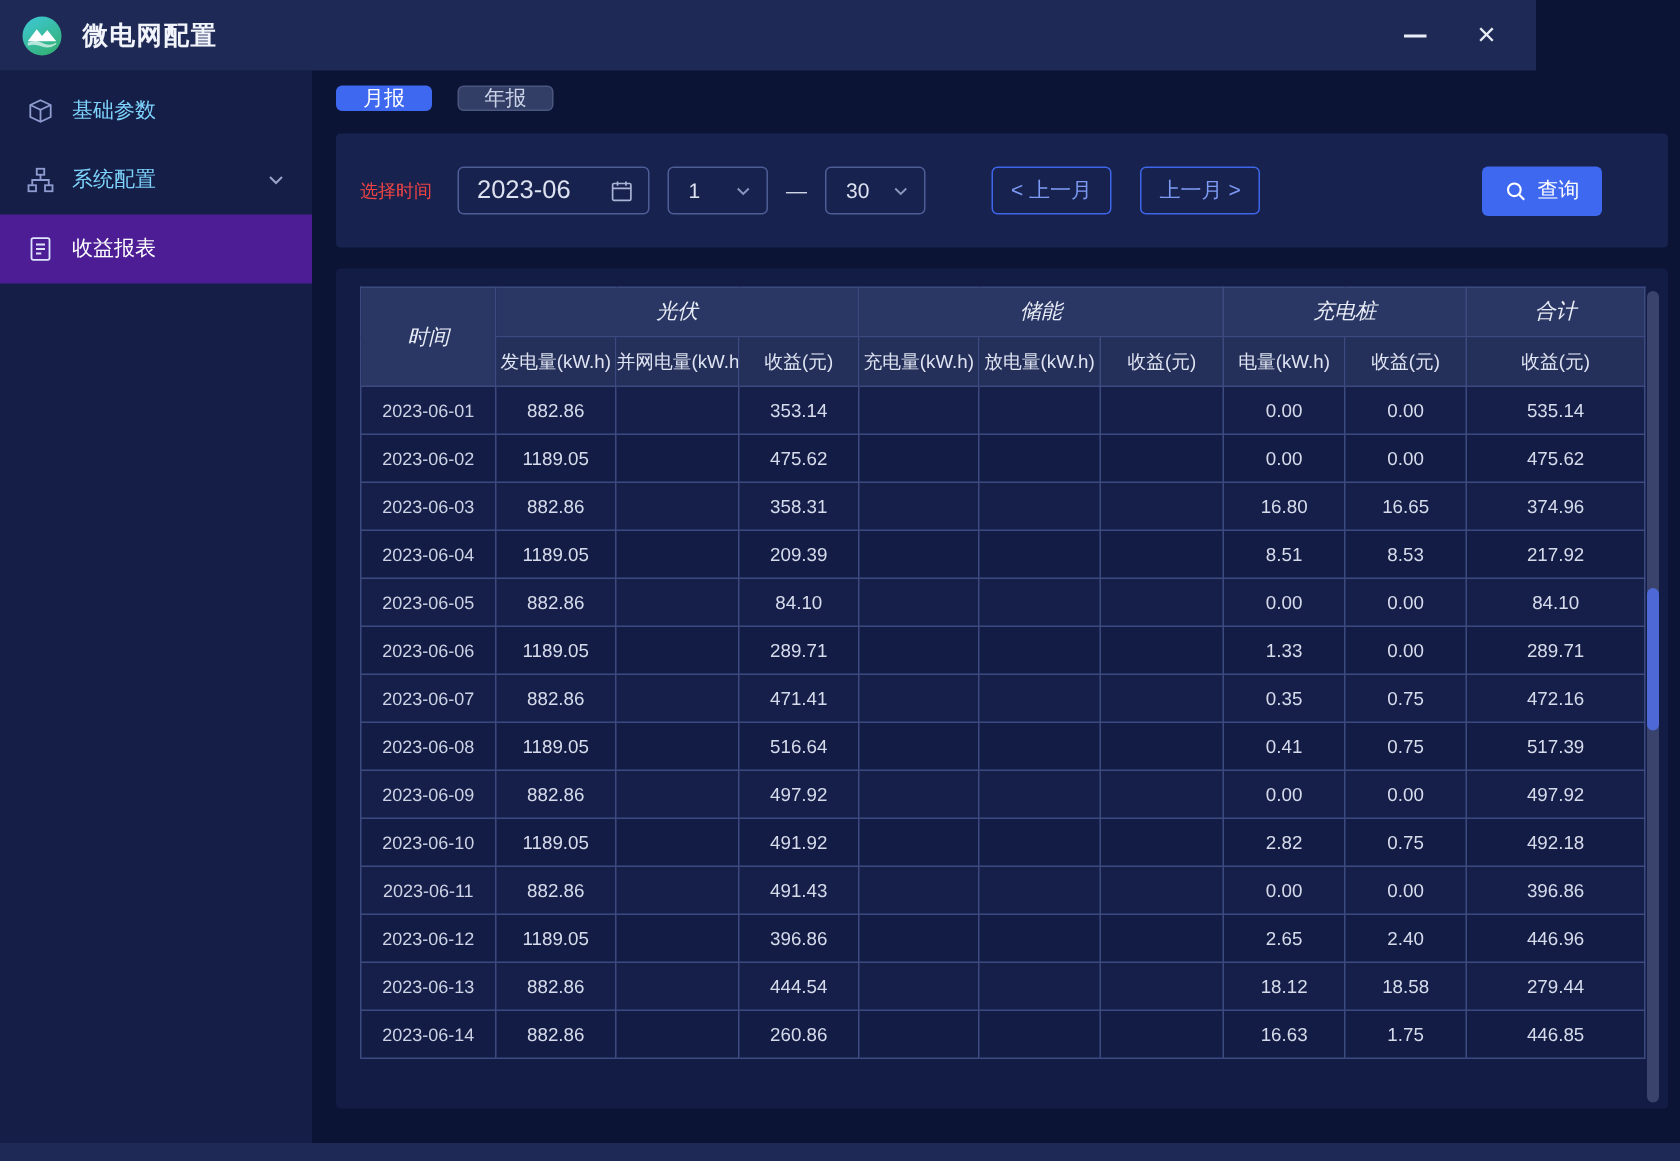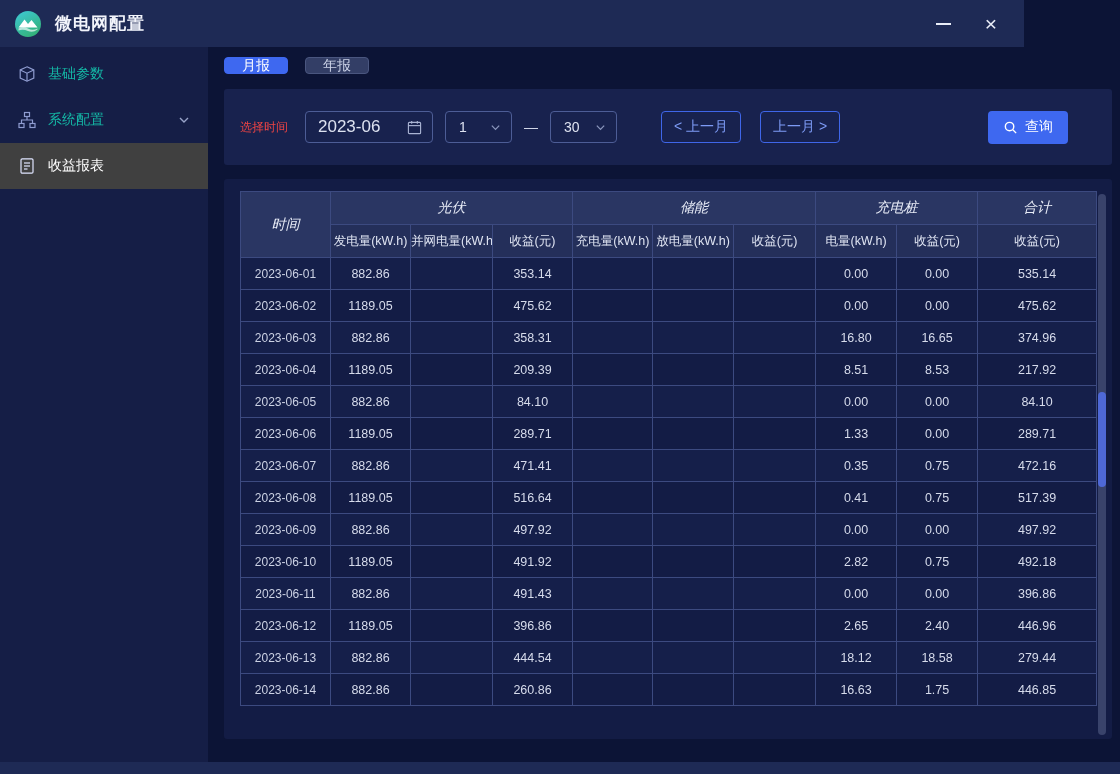--- a/index.html
+++ b/index.html
@@ -21,24 +21,24 @@
   .min-bar { width:15px; height:2px; background:#e9edf8; }
   .close-x { font-size:21px; line-height:18px; color:#e9edf8; }
 
   
   .bottombar { position:absolute; left:0; bottom:0; width:1120px; height:12px; background:#1e2a55; }
 
   
   .sidebar { position:absolute; top:47px; left:0; width:208px; height:715px; background:#151e46; padding-top:4px; }
   .side-item {
     height:46px; display:flex; align-items:center; padding:0 18px;
-    font-size:14px; color:#14b8a6; cursor:pointer; position:relative;
+    font-size:14px; color:#7dd3fc; cursor:pointer; position:relative;
   }
   .side-item .s-icon { width:18px; height:18px; margin-right:12px; color:#8f9cd0; display:flex; }
-  .side-item.active { background:#404040; color:#ffffff; }
+  .side-item.active { background:#4c1d95; color:#ffffff; }
   .side-item.active .s-icon { color:#dfe5ff; }
   .side-item .chev { margin-left:auto; width:12px; height:12px; color:#98a3c8; display:flex; }
 
   
   .main { position:absolute; top:47px; left:208px; width:912px; height:715px; background:#0c1436; }
 
   
   .tabs { display:flex; gap:17px; padding:10px 0 0 16px; }
   .tab {
     height:17px; padding:0 17px; display:flex; align-items:center; justify-content:center;

